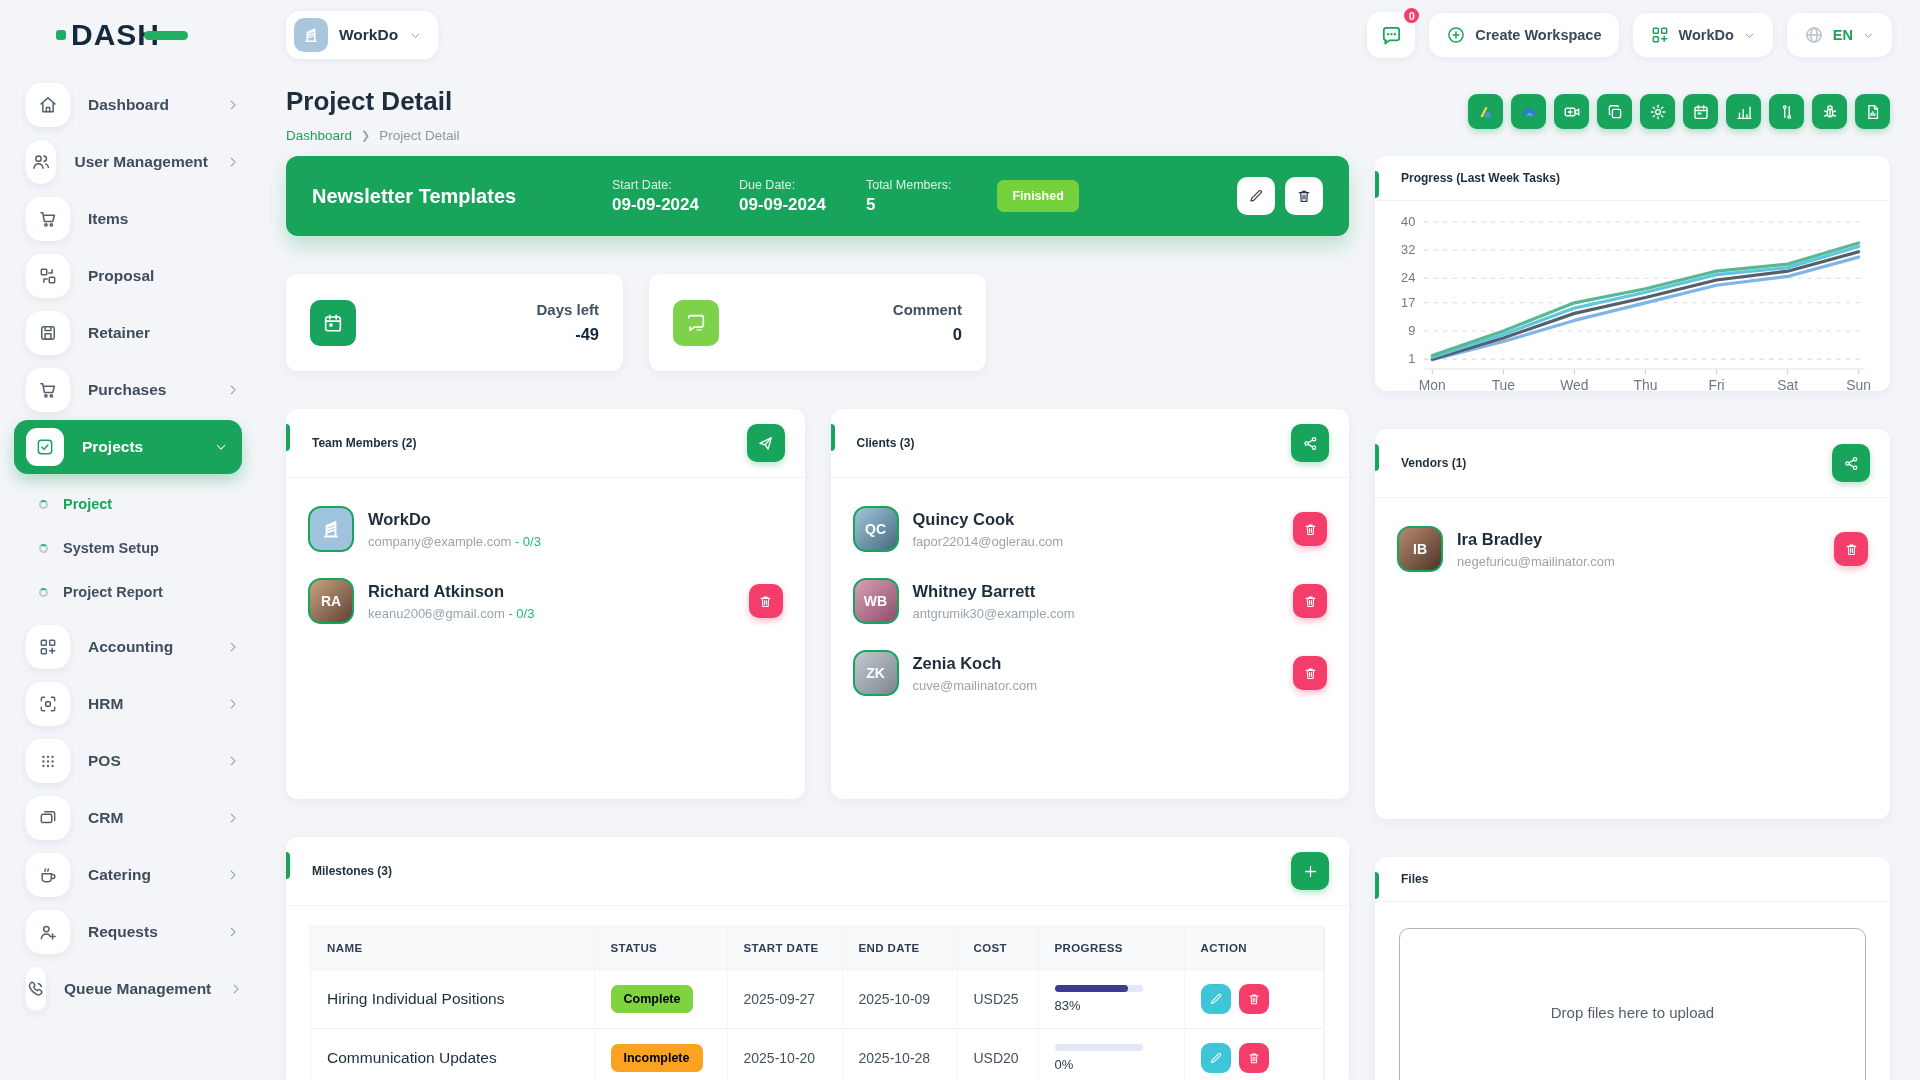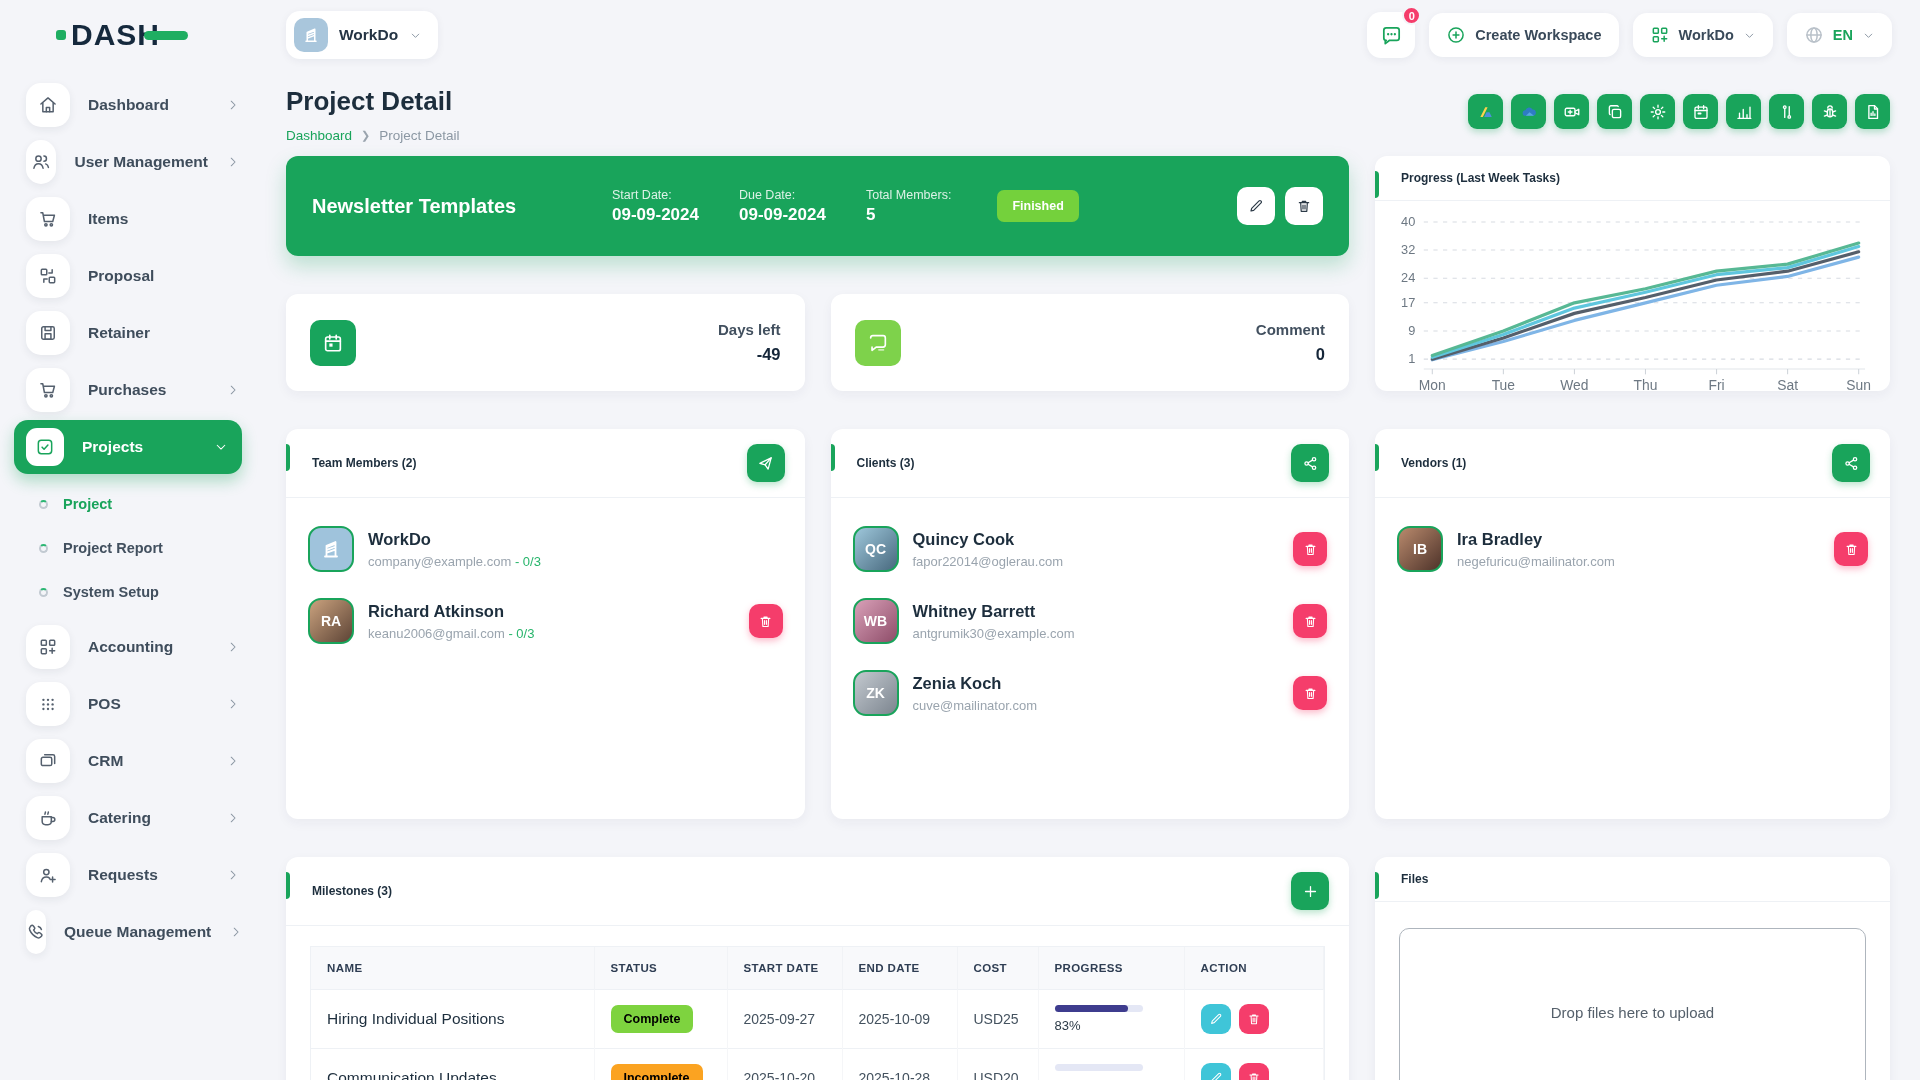--- a/index.html
+++ b/index.html
@@ -52,32 +52,32 @@
   .bc-link{color:#19a45b;cursor:pointer}
   .bc-sep{color:#9aa4ae;font-size:11px}
   .bc-cur{color:#8b97a3}
   .toolbar{display:flex;gap:8px;margin-top:8px}
   .tb-btn{width:35px;height:35px;border-radius:9px;background:#19a45b;display:grid;place-items:center;color:#fff;box-shadow:0 3px 7px rgba(25,164,91,.3);cursor:pointer}
   .tb-btn .ic{width:18px;height:18px}
 
   .grid{display:grid;grid-template-columns:1063px 1fr;gap:26px;align-items:start}
 
   
-  .banner{height:100px;border-radius:12px;background:#19a45b;display:flex;align-items:center;padding:0 26px;box-shadow:0 10px 20px rgba(25,164,91,.25);color:#fff}
+  .banner{height:80px;border-radius:12px;background:#19a45b;display:flex;align-items:center;padding:0 26px;box-shadow:0 10px 20px rgba(25,164,91,.25);color:#fff}
   .banner-title{font-size:20px;font-weight:700;width:300px}
   .binfo{margin-right:40px}
   .blabel{font-size:12.5px;opacity:.85}
   .bvalue{font-size:17px;font-weight:700;margin-top:3px}
   .finished{background:#74d13c;border-radius:7px;padding:9px 15px;font-size:12.5px;font-weight:600;margin-left:6px}
   .banner-actions{margin-left:auto;display:flex;gap:10px}
   .wbtn{width:38px;height:38px;background:#fff;border-radius:10px;display:grid;place-items:center;color:#2c3a47;cursor:pointer}
   .wbtn .ic{width:16px;height:16px}
 
   
-  .stats{display:grid;grid-template-columns:repeat(2,1fr);gap:26px;margin-top:38px}
+  .stats{display:grid;grid-template-columns:repeat(3,1fr);gap:26px;margin-top:38px}
   .stat{background:#fff;border-radius:12px;height:97px;display:flex;align-items:center;padding:0 24px;box-shadow:0 4px 12px rgba(30,45,70,.05)}
   .stat-icon{width:46px;height:46px;border-radius:10px;display:grid;place-items:center;color:#fff}
   .stat-icon .ic{width:22px;height:22px}
   .stat-text{flex:1;text-align:right}
   .stat-label{font-size:15px;font-weight:600;color:#42505f}
   .stat-value{font-size:16.5px;font-weight:700;color:#16273a;margin-top:7px}
 
   
   .card{background:#fff;border-radius:12px;box-shadow:0 4px 12px rgba(30,45,70,.05);position:relative}
   .card-head{display:flex;align-items:center;justify-content:space-between;padding:15px 20px;border-bottom:1px solid #eef1f5;position:relative}
@@ -313,39 +313,55 @@
           </svg>
         </span>
       </div>
       <div class="sub-items">
         <div class="sub-item active">
           <span class="bullet"></span>
           <span class="sub-label">Project</span>
         </div>
         <div class="sub-item">
           <span class="bullet"></span>
-          <span class="sub-label">Project Report</span>
+          <span class="sub-label">System Setup</span>
         </div>
         <div class="sub-item">
           <span class="bullet"></span>
-          <span class="sub-label">System Setup</span>
+          <span class="sub-label">Project Report</span>
         </div>
       </div>
       <div class="side-item">
         <span class="icon-box">
           <span class="ic" style="width: 20px; height: 20px;">
             <svg viewBox="0 0 24 24">
               <rect x="4" y="4" width="6" height="6" rx="1"></rect>
               <rect x="14" y="4" width="6" height="6" rx="1"></rect>
               <rect x="4" y="14" width="6" height="6" rx="1"></rect>
               <path d="M17 13.5v6M14 16.5h6"></path>
             </svg>
           </span>
         </span>
         <span class="side-label">Accounting</span>
+        <span class="ic chev" style="width: 14px; height: 14px;">
+          <svg viewBox="0 0 24 24">
+            <path d="M9 5.5l6.5 6.5L9 18.5"></path>
+          </svg>
+        </span>
+      </div>
+      <div class="side-item">
+        <span class="icon-box">
+          <span class="ic" style="width: 20px; height: 20px;">
+            <svg viewBox="0 0 24 24">
+              <circle cx="12" cy="12" r="3"></circle>
+              <path d="M4 8V5.5A1.5 1.5 0 015.5 4H8M16 4h2.5A1.5 1.5 0 0120 5.5V8M20 16v2.5a1.5 1.5 0 01-1.5 1.5H16M8 20H5.5A1.5 1.5 0 014 18.5V16"></path>
+            </svg>
+          </span>
+        </span>
+        <span class="side-label">HRM</span>
         <span class="ic chev" style="width: 14px; height: 14px;">
           <svg viewBox="0 0 24 24">
             <path d="M9 5.5l6.5 6.5L9 18.5"></path>
           </svg>
         </span>
       </div>
       <div class="side-item">
         <span class="icon-box">
           <span class="ic" style="width: 20px; height: 20px;">
             <svg viewBox="0 0 24 24">

